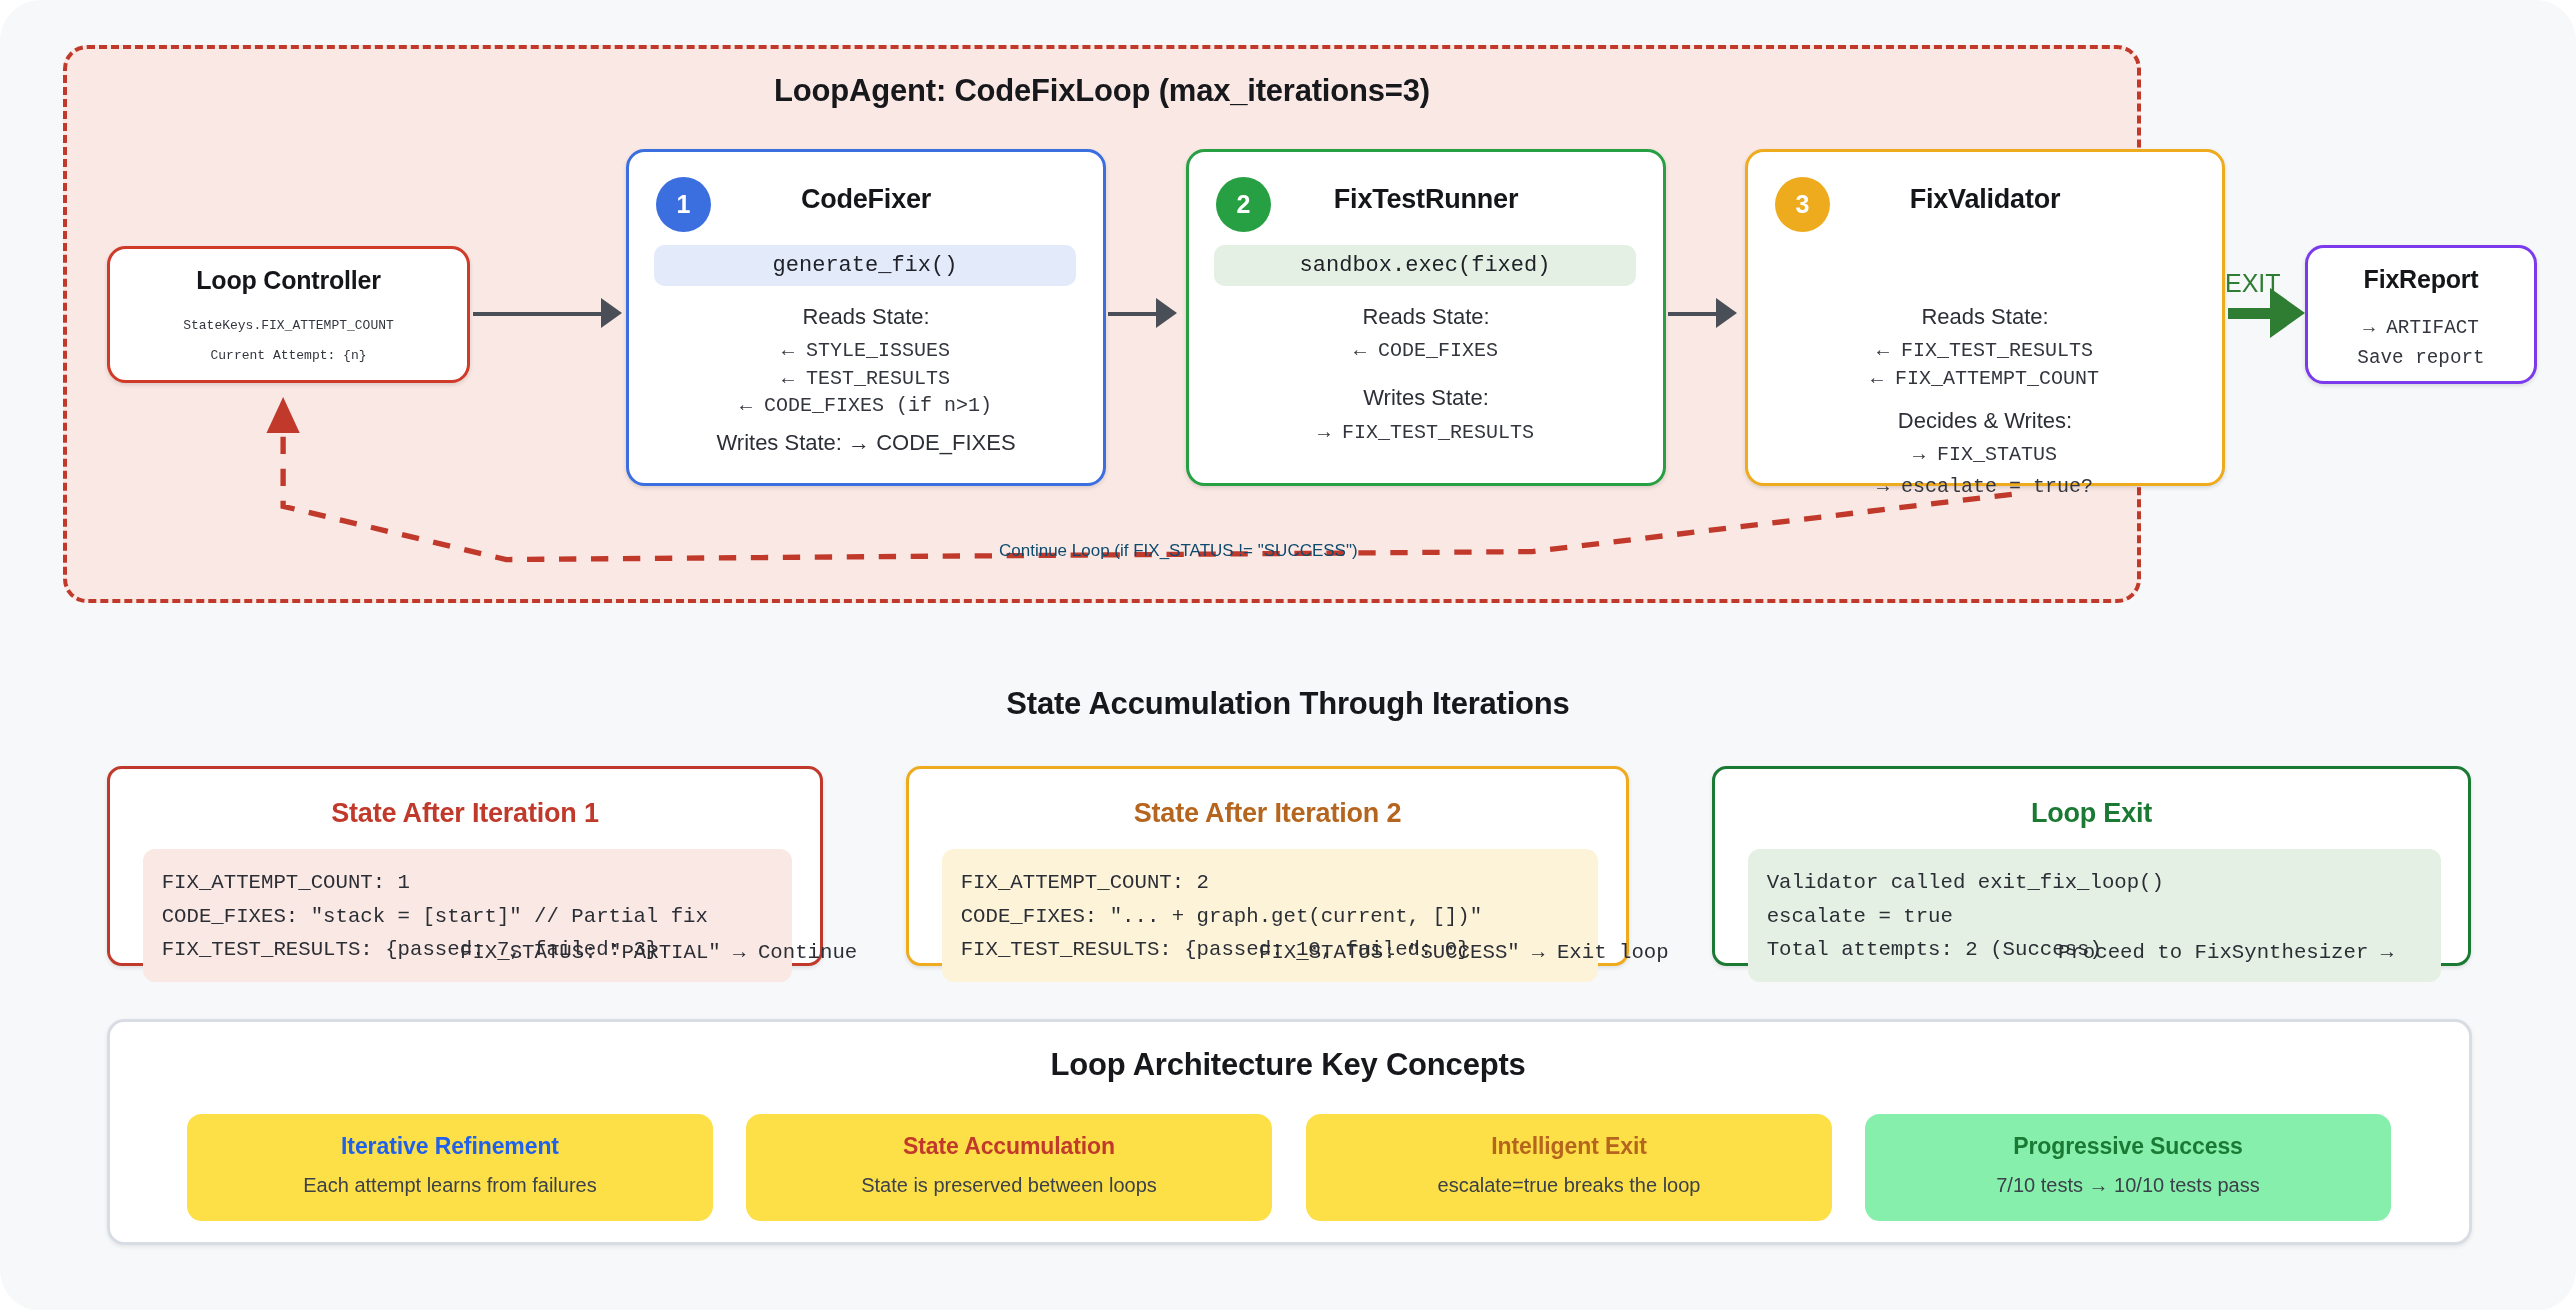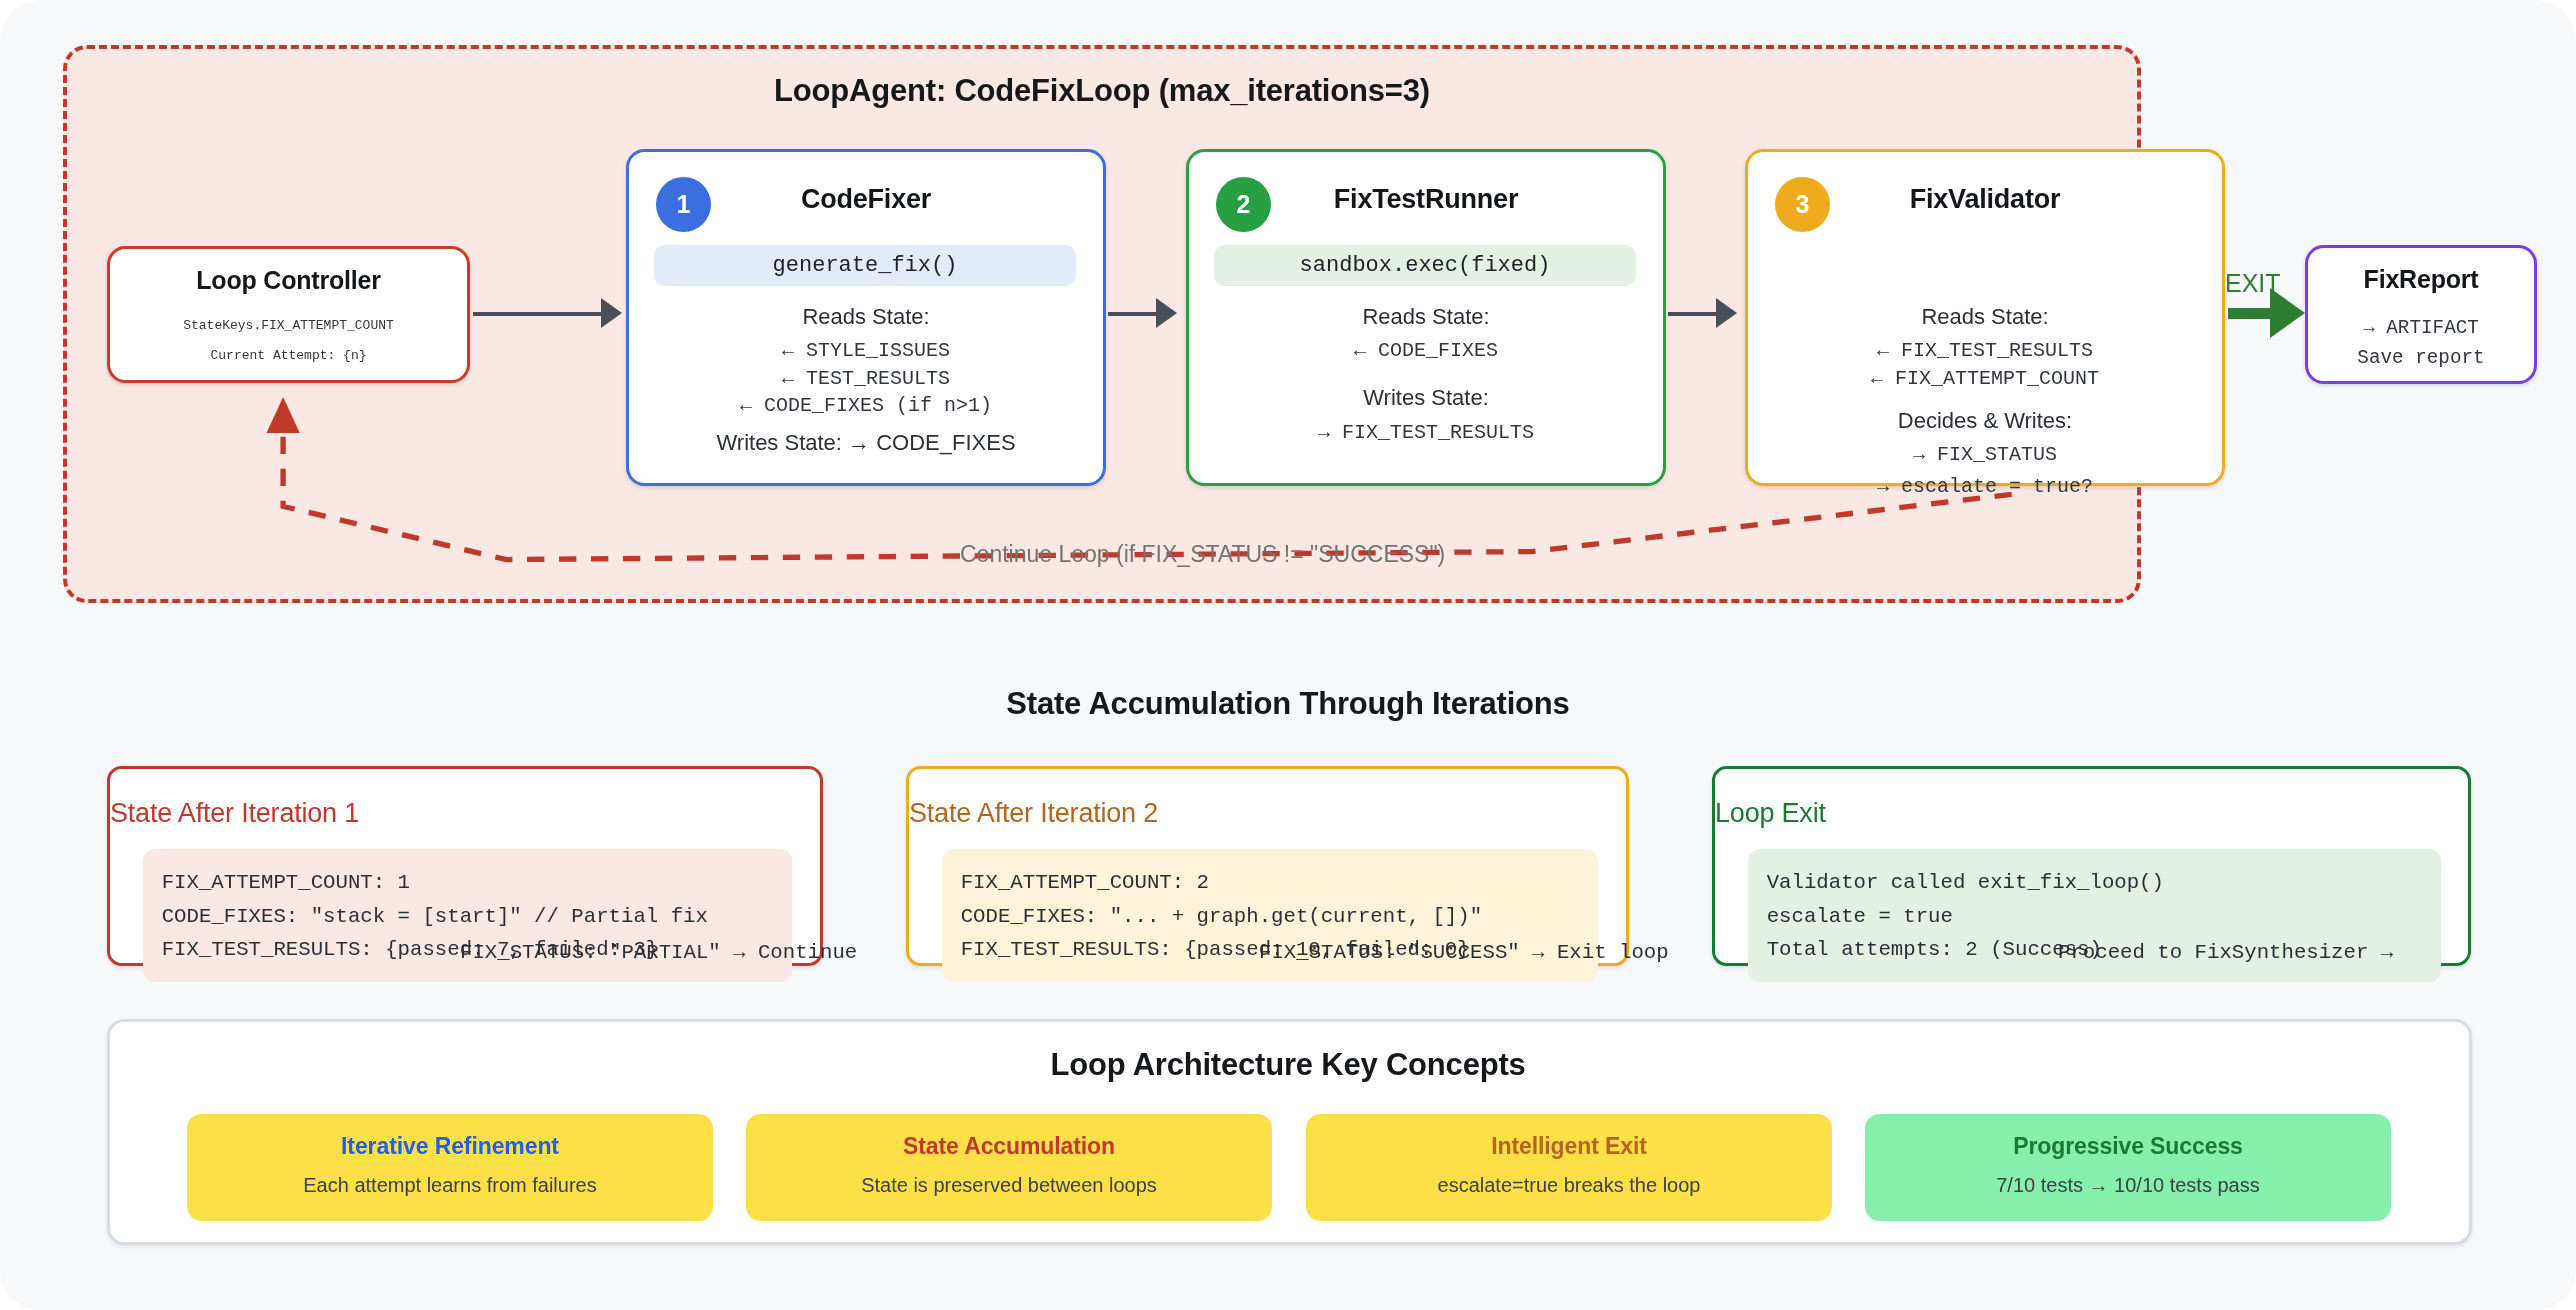--- a/index.html
+++ b/index.html
@@ -146,23 +146,23 @@
     position: absolute;
     left: 2225px; top: 269px;
     font-size: 25px;
     color: #2e7d32;
     font-weight: normal;
   }
 
   
   #feedback-label {
     position: absolute;
-    left: 960px; top: 541px;
-    font-size: 23px;
-    color: #737373;
+    left: 999px; top: 541px;
+    font-size: 17px;
+    color: #0c4a6e;
   }
 
   
   .section-heading {
     position: absolute;
     width: 100%; left: 0;
     text-align: center;
     font-size: 31px;
     font-weight: bold;
     color: #17181c;
@@ -177,22 +177,23 @@
     background: #ffffff;
     border-radius: 14.7px;
     box-sizing: border-box;
     box-shadow: 0 2px 4.7px rgba(0,0,0,0.1);
     overflow: visible;
   }
   .state-card-title {
     position: absolute;
     left: 0; top: 29px;
     width: 100%;
+    text-align: center;
     font-size: 27px;
-    font-weight: normal;
+    font-weight: bold;
     letter-spacing: -0.2px;
   }
   .state-body {
     position: absolute;
     left: 33px;
     border-radius: 12px;
     font-family: "Liberation Mono", monospace;
     font-size: 20.7px;
     color: #2b2e35;
     line-height: 1.62;

